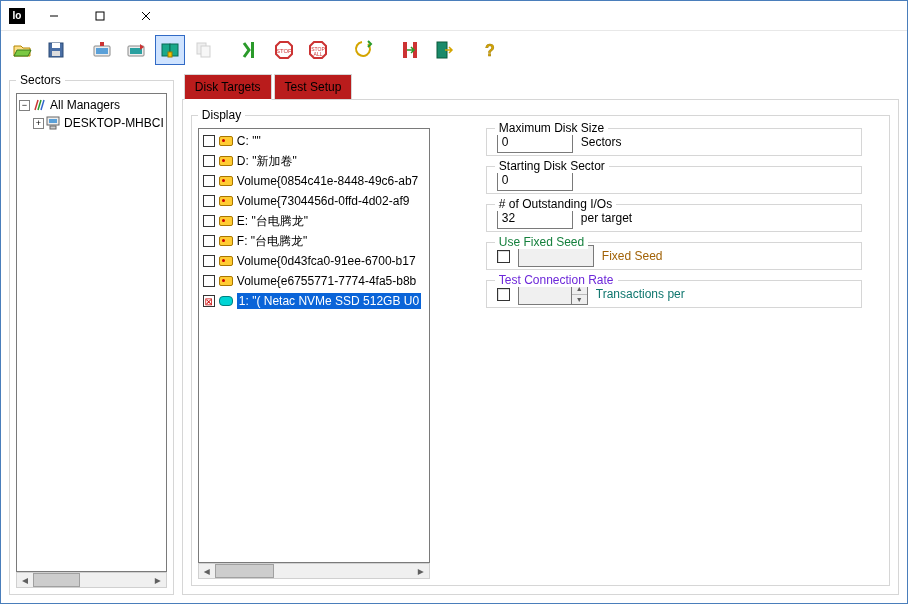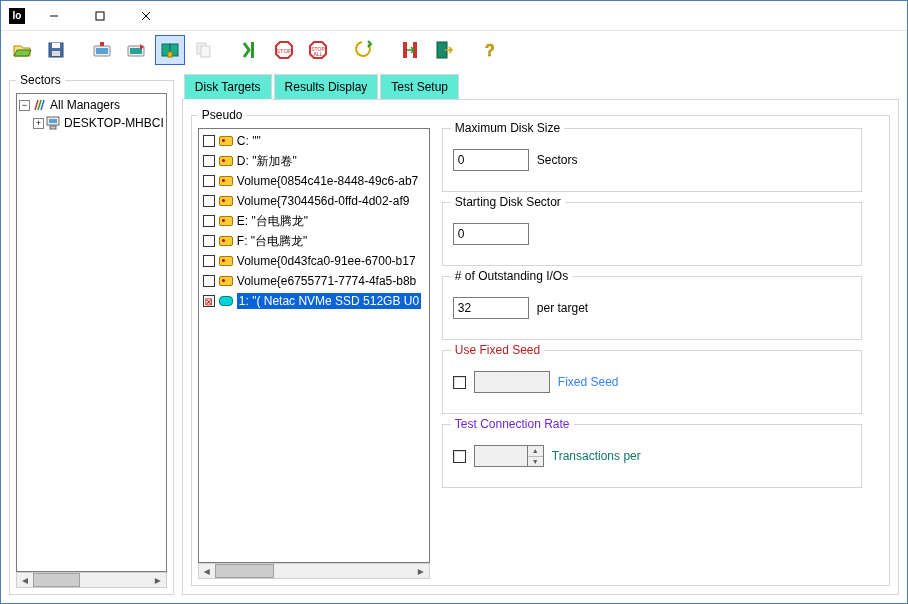--- a/index.html
+++ b/index.html
@@ -130,21 +130,21 @@
     display: flex;
     gap: 0;
     padding-left: 2px;
   }
   .tab {
     padding: 5px 10px;
     border-left: 1px solid #d6d6d6;
     border-right: 1px solid #d6d6d6;
     border-top: 1px solid #d6d6d6;
     border-bottom: 1px solid #d6d6d6;
-    background: #5eead4;
+    background: #b91c1c;
     position: relative;
     top: 1px;
     margin-right: 2px;
   }
   .tab.active {
     border-bottom: 1px solid #fff;
     z-index: 2;
     font-weight: normal;
   }
   .tabcontent {
@@ -212,22 +212,23 @@
   }
   .right-controls {
     flex: 1;
     display: flex;
     flex-direction: column;
     gap: 10px;
     max-width: 420px;
   }
   .subgroup {
     border: 1px solid #d6d6d6;
-    padding: 20px 10px;
+    padding: 2px 10px;
     position: relative;
+    margin-left: 44px;
   }
   .subgroup > .legend {
     position: absolute;
     top: -8px; left: 8px;
     background: #fff;
     padding: 0 4px;
     font-size: 12px;
   }
   .row {
     display: flex; align-items: center; gap: 8px;
@@ -417,27 +418,26 @@
       <div class="track">
           <div class="thumb"></div>
         </div>
       <div class="arrow">▸</div>
     </div>
   </fieldset>
 
   <div class="rightpane">
     <div class="tabs">
       <div class="tab active">Disk Targets</div>
-      <div class="tab">Results Display</div>
       <div class="tab">Test Setup</div>
     </div>
     <div class="tabcontent">
 
       <fieldset class="targets-fieldset">
-        <legend>Pseudo</legend>
+        <legend>Display</legend>
 
         <div class="targetlist-wrap">
           <div class="targetlist" id="targets-list">
               <div class="target-row">
                 <div class="chk"></div>
                 <div class="disk-icon"></div>
                 <span class="label">C: ""</span>
               </div>
               <div class="target-row">
                 <div class="chk"></div>
@@ -508,25 +508,25 @@
 
           <div class="subgroup">
             <div class="legend"># of Outstanding I/Os</div>
             <div class="row">
               <input type="text" class="num" value="32" style="">
               <span>per target</span>
             </div>
           </div>
 
           <div class="subgroup disabled">
-            <div class="legend" style="color:#b91c1c">Use Fixed Seed</div>
+            <div class="legend" style="color:#15803d">Use Fixed Seed</div>
             <div class="row">
               <div class="winchk"></div>
               <input type="text" class="num" disabled="" style="">
-              <span style="color:#3b82f6">Fixed Seed</span>
+              <span style="color:#a16207">Fixed Seed</span>
             </div>
           </div>
 
           <div class="subgroup disabled">
             <div class="legend" style="color:#6d28d9">Test Connection Rate</div>
             <div class="row">
               <div class="winchk"></div>
               <div class="spin">
                 <input type="text" disabled="" style="">
                 <div class="arrows">

